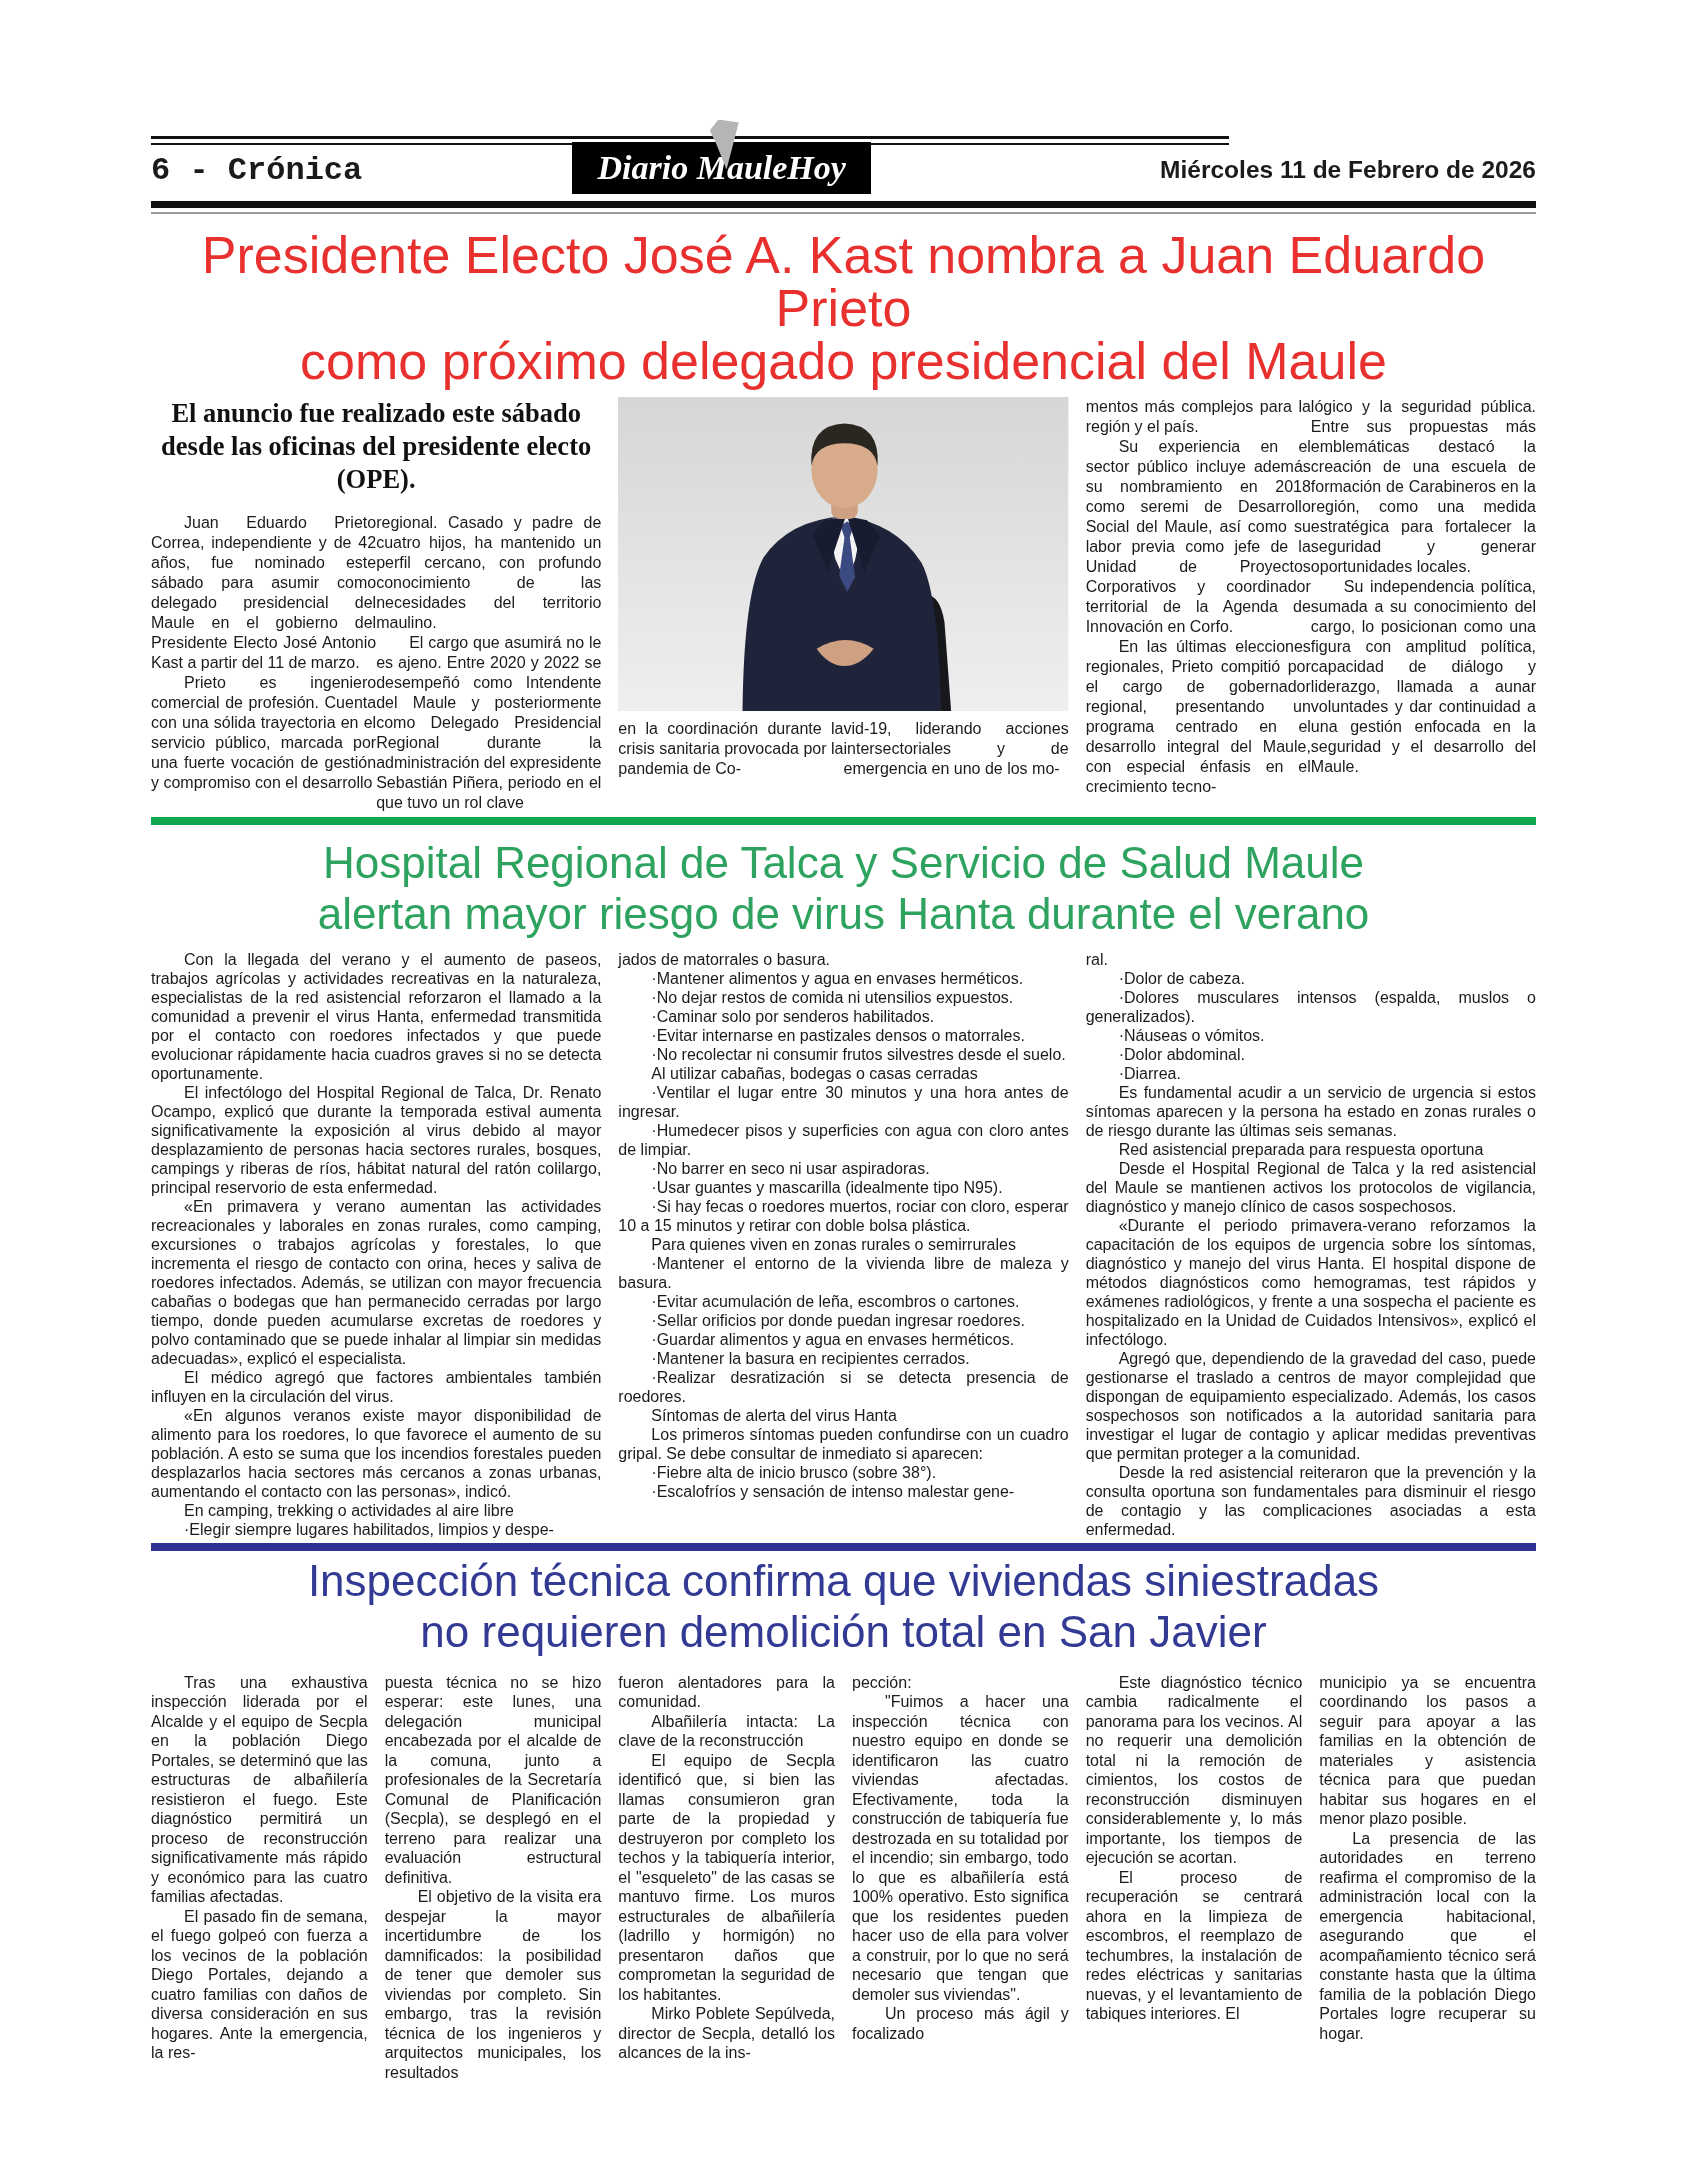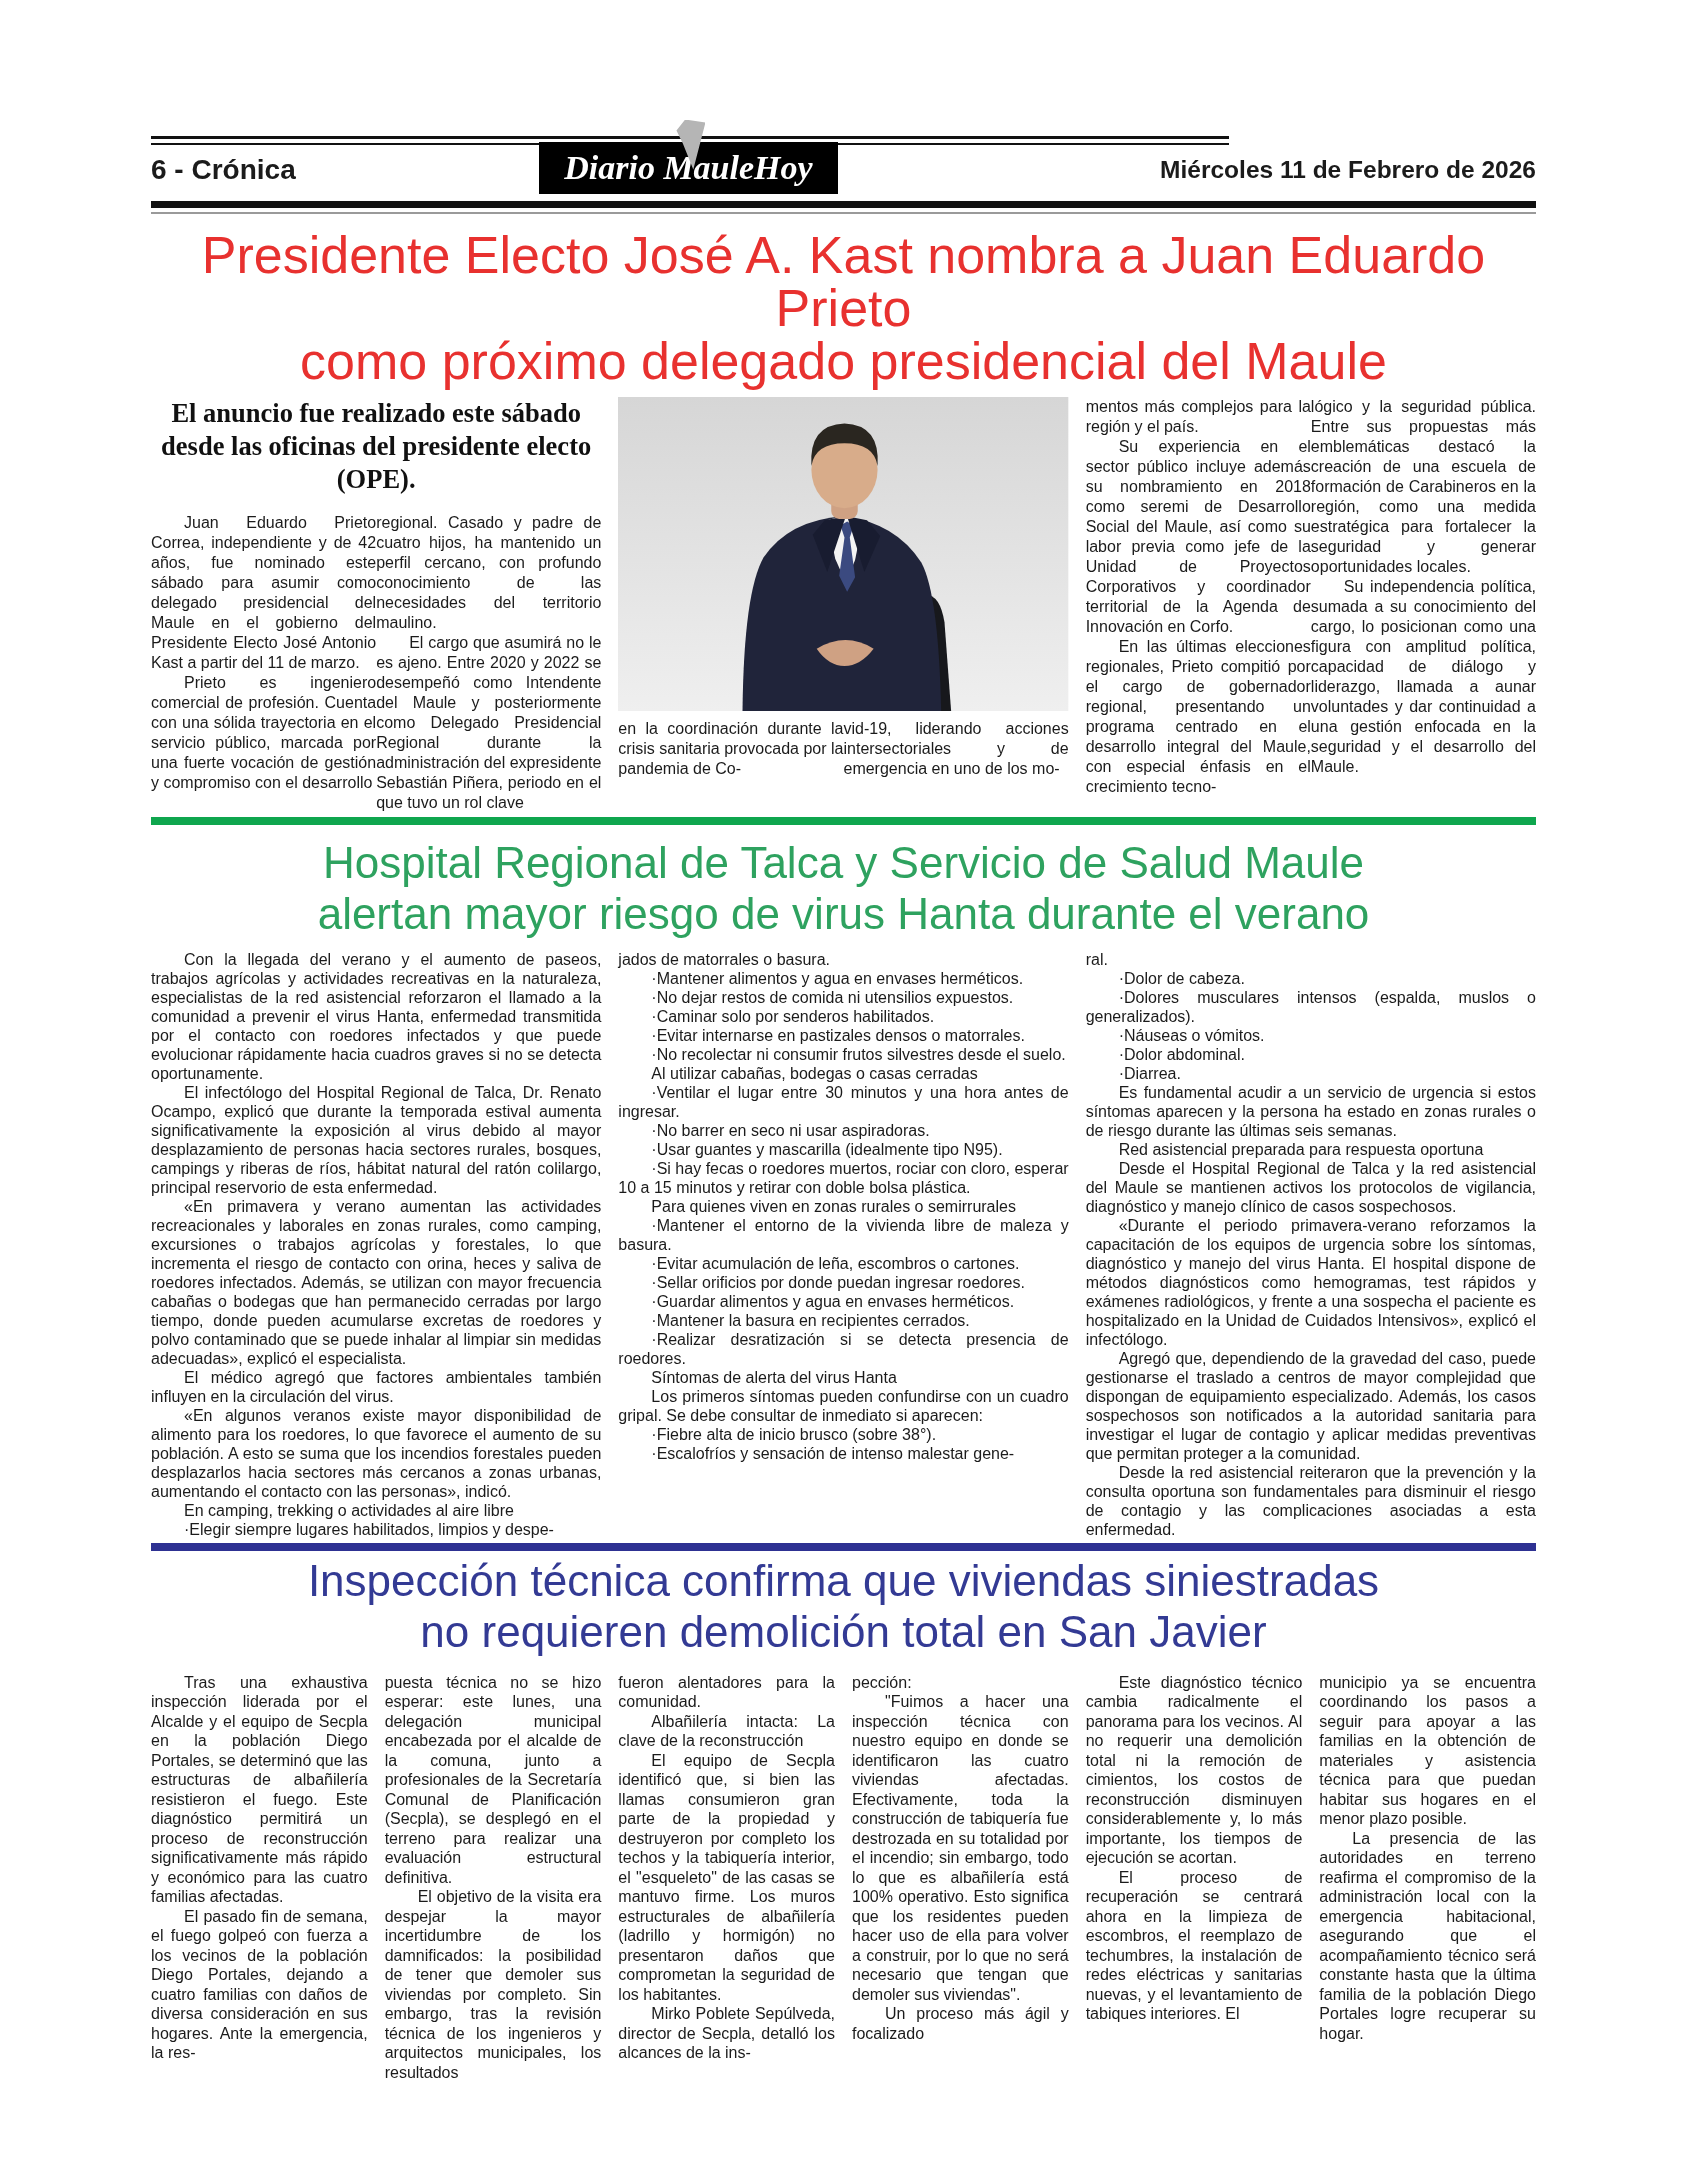--- a/index.html
+++ b/index.html
@@ -8,21 +8,21 @@
     background:#fff; color:#1b1b1b;
     font-family:"Liberation Sans", sans-serif;
   }
   .content { padding:0 151px; }
 
   
   .header { position:relative; margin-top:136px; }
   .top-rule { position:absolute; top:0; left:0; width:1078px; height:8.6px;
     border-top:3.3px solid #111; border-bottom:2.6px solid #111; box-sizing:border-box; }
   .header-row { position:relative; display:flex; align-items:center; justify-content:space-between; height:64px; }
-  .section-label { font-size:28px; font-weight:bold; letter-spacing:0; padding-top:4px; }
+  .section-label { font-size:32px; font-weight:bold; letter-spacing:0; padding-top:4px;font-family:Liberation Mono, monospace; }
   .masthead-box { position:relative; background:#000; color:#fff; height:52px;
     display:flex; align-items:center; justify-content:center; padding:0 25px;
     font-family:"Liberation Serif", serif; font-style:italic; font-weight:bold; font-size:34px;
     margin-left:-79px; }
   .ribbon { position:absolute; top:-22.5px; left:46%; width:29px; height:50px;
     background:#b5b5b5; clip-path:polygon(30% 0, 100% 6%, 58% 100%, 22% 48%, 0 22%); }
   .date-label { font-size:24.5px; font-weight:bold; padding-top:4px; }
   .header-bottom { margin-top:1.3px; }
   .header-bottom .thick { height:6.6px; background:#111; }
   .header-bottom .thin  { height:2.6px; background:#9a9a9a; margin-top:4px; }
@@ -171,20 +171,21 @@
           </div>
         <div class="colblock cont">
             <p>jados de matorrales o basura.</p>
             <p>·Mantener alimentos y agua en envases herméticos.</p>
             <p>·No dejar restos de comida ni utensilios expuestos.</p>
             <p>·Caminar solo por senderos habilitados.</p>
             <p>·Evitar internarse en pastizales densos o matorrales.</p>
             <p>·No recolectar ni consumir frutos silvestres desde el suelo.</p>
             <p>Al utilizar cabañas, bodegas o casas cerradas</p>
             <p>·Ventilar el lugar entre 30 minutos y una hora antes de ingresar.</p>
+            <p>·Humedecer pisos y superficies con agua con cloro antes de limpiar.</p>
             <p>·No barrer en seco ni usar aspiradoras.</p>
             <p>·Usar guantes y mascarilla (idealmente tipo N95).</p>
             <p>·Si hay fecas o roedores muertos, rociar con cloro, esperar 10 a 15 minutos y retirar con doble bolsa plástica.</p>
             <p>Para quienes viven en zonas rurales o semirrurales</p>
             <p>·Mantener el entorno de la vivienda libre de maleza y basura.</p>
             <p>·Evitar acumulación de leña, escombros o cartones.</p>
             <p>·Sellar orificios por donde puedan ingresar roedores.</p>
             <p>·Guardar alimentos y agua en envases herméticos.</p>
             <p>·Mantener la basura en recipientes cerrados.</p>
             <p>·Realizar desratización si se detecta presencia de roedores.</p>

